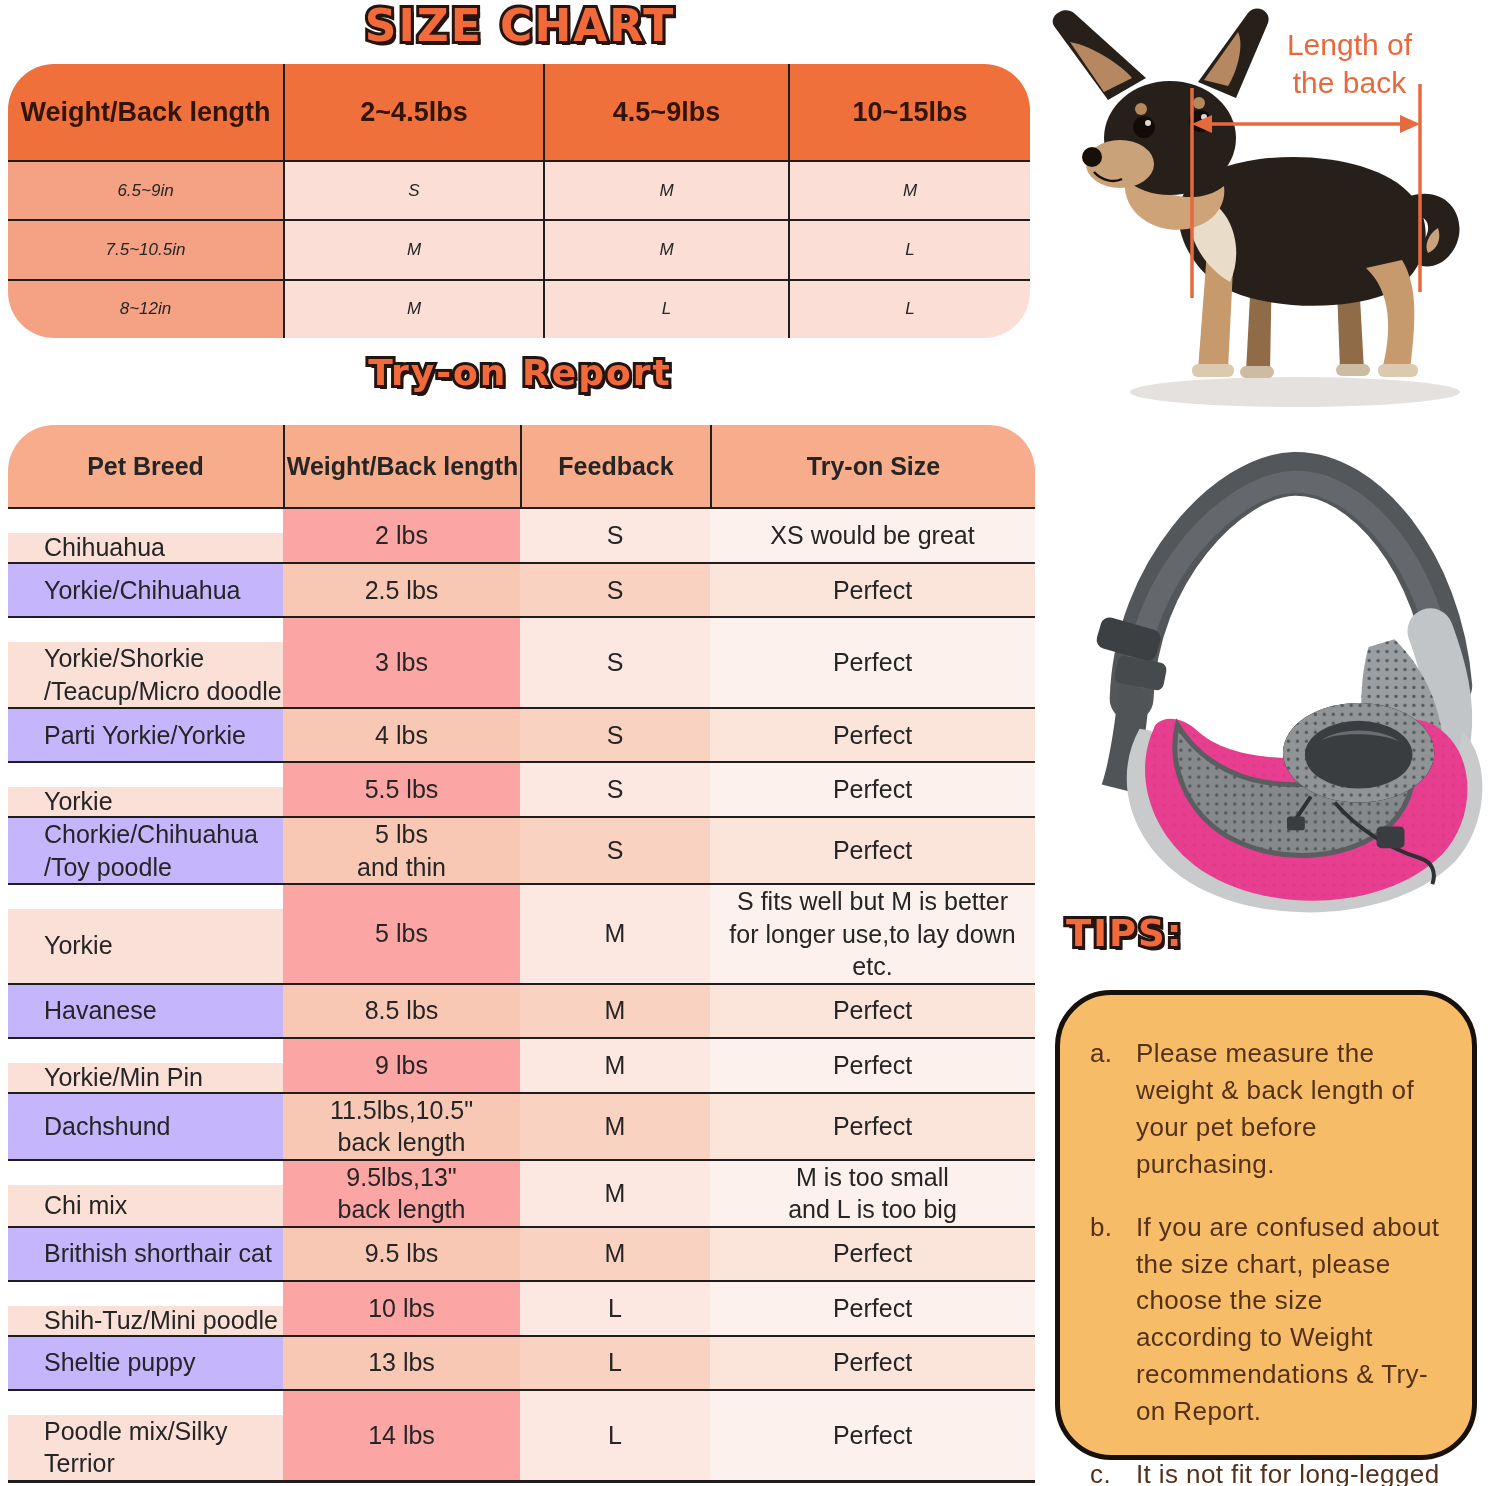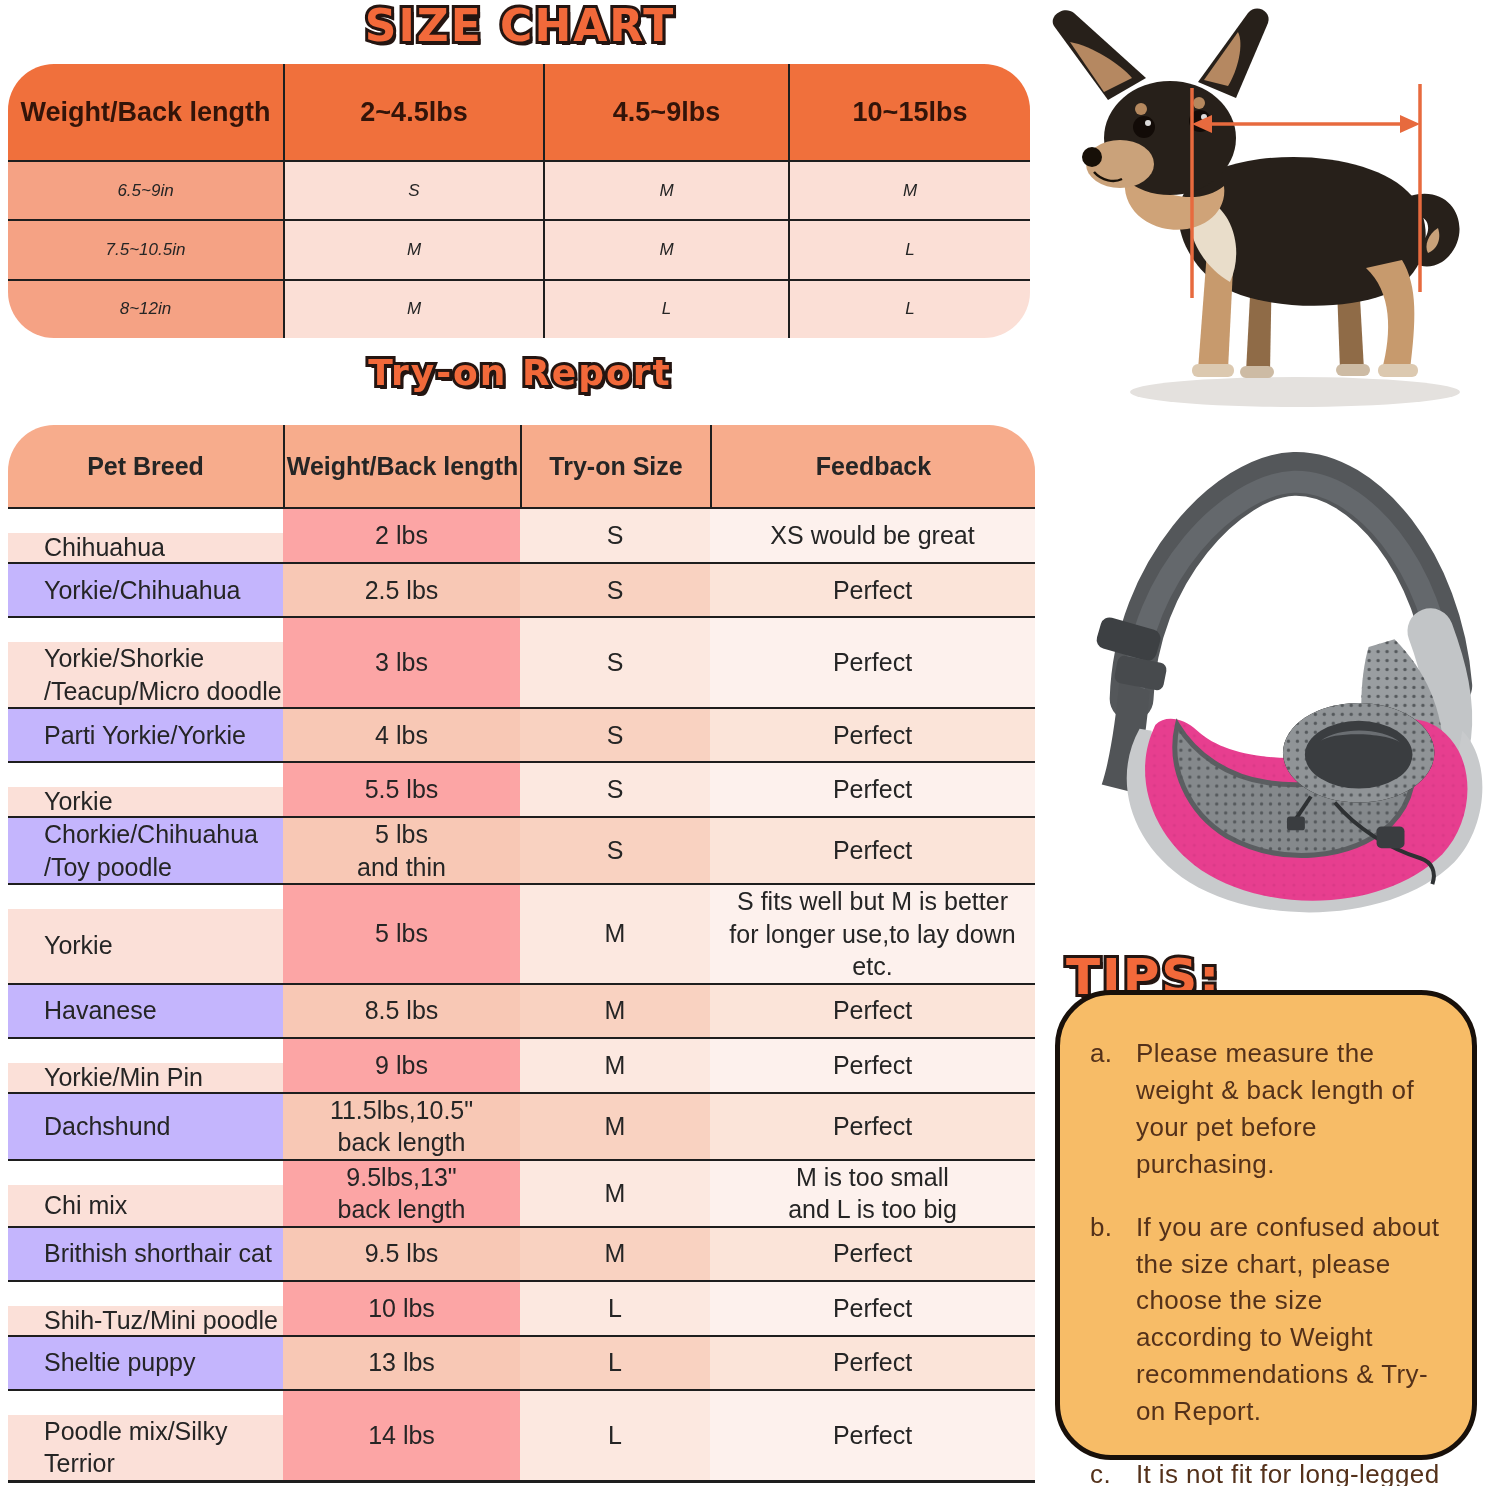--- a/index.html
+++ b/index.html
@@ -11,21 +11,21 @@
   html,body{width:1500px;height:1486px;}
   body{background:#ffffff;font-family:"Liberation Sans",sans-serif;position:relative;overflow:hidden;}
 
   .bubble{
     font-family:"DejaVu Sans",sans-serif;font-weight:bold;color:var(--accent);
     -webkit-text-stroke:6px #241511;paint-order:stroke fill;letter-spacing:2px;
     text-shadow:3px 4px 0 #241511;
   }
   .title-size{position:absolute;left:0;top:0;width:1040px;text-align:center;font-size:44px;}
   .title-tryon{position:absolute;left:0;top:352px;width:1040px;text-align:center;font-size:36px;}
-  .title-tips{position:absolute;left:1066px;top:912px;font-size:50px;margin-top:36px;}
+  .title-tips{position:absolute;left:1066px;top:912px;font-size:37px;}
 
   
   .sc-table{position:absolute;left:8px;top:64px;width:1022px;height:274px;border-radius:46px;
     overflow:hidden;display:flex;flex-direction:column;}
   .sc-row{display:grid;grid-template-columns:275px 260px 245px 1fr;flex:1;}
   .sc-row.sc-head{flex:0 0 96px;}
   .sc-row:not(:first-child){border-top:2px solid var(--line);}
   .cell{display:flex;align-items:center;justify-content:center;text-align:center;white-space:pre-line;}
   .sc-row .cell:nth-child(n+2){border-left:2px solid var(--line);}
   .sc-head .cell{background:var(--chart-header);font-weight:bold;font-size:27px;color:#331409;}
@@ -99,22 +99,22 @@
     <div class="cell">L</div>
   </div>
 </div>
 
 <div class="bubble title-tryon">Try-on Report</div>
 
 <div class="tr-table">
   <div class="tr-row tr-head">
     <div class="cell">Pet Breed</div>
     <div class="cell">Weight/Back length</div>
+    <div class="cell">Feedback</div>
     <div class="cell">Try-on Size</div>
-    <div class="cell">Feedback</div>
   </div>
   <div class="tr-row trow light">
     <div class="cell c1 breed">Chihuahua</div>
     <div class="cell c2">2 lbs</div>
     <div class="cell c3">S</div>
     <div class="cell c4">XS would be great</div>
   </div>
   <div class="tr-row trow dark">
     <div class="cell c1 breed">Yorkie/Chihuahua</div>
     <div class="cell c2">2.5 lbs</div>
@@ -249,20 +249,22 @@
       <circle cx="164" cy="117" r="3" fill="#ffffff" opacity="0.85"></circle>
     <circle cx="101" cy="109" r="6" fill="#b5885e"></circle>
       <circle cx="159" cy="103" r="6" fill="#b5885e"></circle>
 
     <line x1="152" y1="88" x2="152" y2="298" stroke="#e76a3e" stroke-width="3.5"></line>
     <line x1="380" y1="84" x2="380" y2="292" stroke="#e76a3e" stroke-width="3.5"></line>
     <line x1="164" y1="124" x2="368" y2="124" stroke="#e76a3e" stroke-width="3.5"></line>
     <polygon points="152,124 172,115 172,133" fill="#e76a3e"></polygon>
     <polygon points="380,124 360,115 360,133" fill="#e76a3e"></polygon>
   </svg>
+  <div class="annotation-text">Length of
+the back</div>
 </div>
 
 <div class="bag-figure">
   <svg viewBox="0 0 440 490">
     <defs>
       <pattern id="mesh" width="9" height="9" patternUnits="userSpaceOnUse">
         <circle cx="4.5" cy="4.5" r="1.7" fill="#54585b"></circle>
       </pattern>
       <pattern id="meshpink" width="10" height="10" patternUnits="userSpaceOnUse">
         <circle cx="5" cy="5" r="1.6" fill="#c22f79"></circle>

